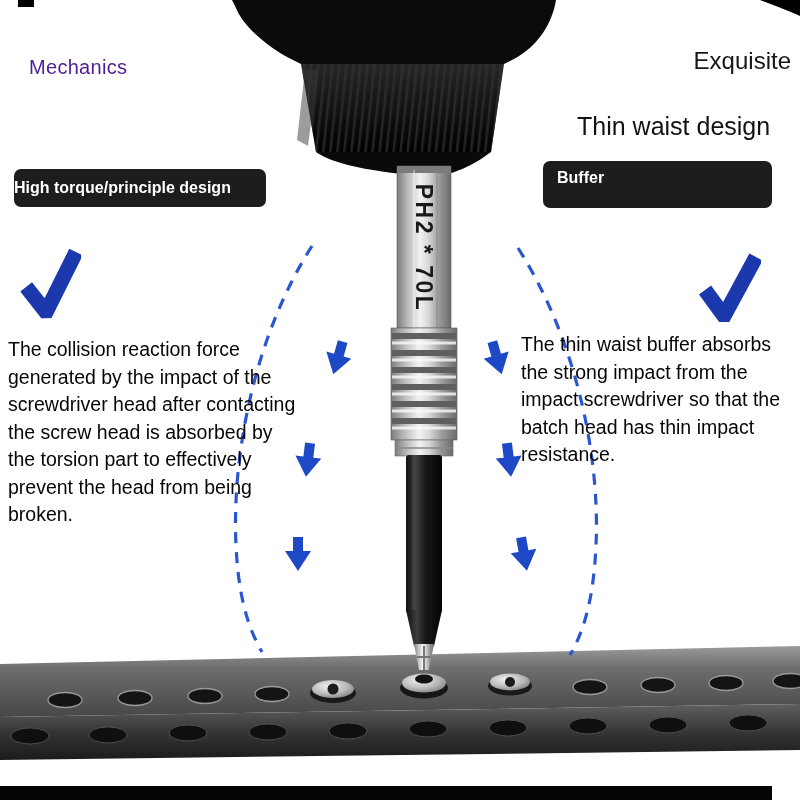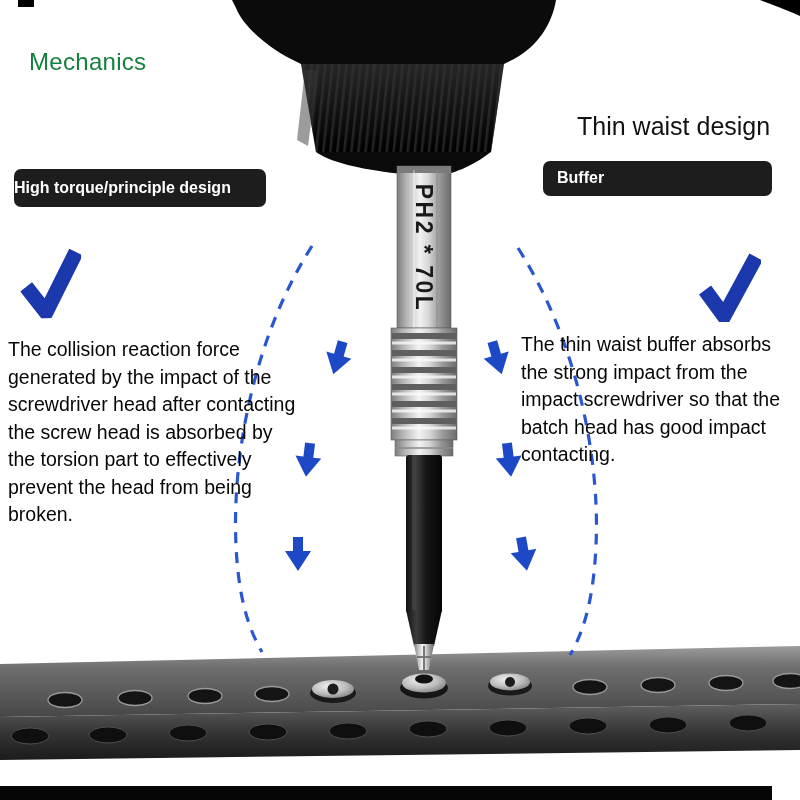--- a/index.html
+++ b/index.html
@@ -2,27 +2,27 @@
 <html><head>
 <meta charset="utf-8">
 <style>
   html,body{margin:0;padding:0;background:#ffffff;}
   .canvas{
     position:relative;width:800px;height:800px;background:#ffffff;overflow:hidden;
     font-family:"Liberation Sans", sans-serif;color:#111;
   }
   .abs{position:absolute;}
   svg.scene{position:absolute;left:0;top:0;width:800px;height:800px;}
-  .title-left{left:29px;top:48px;font-size:24px;font-weight:500;color:#15803d;letter-spacing:.3px;}
+  .title-left{left:29px;top:56px;font-size:20px;font-weight:500;color:#4c1d95;letter-spacing:.3px;}
   .title-right{right:9px;top:47px;font-size:24px;font-weight:500;color:#161616;}
   .sub-left{left:22px;top:110px;font-size:26px;font-weight:500;color:#121212;}
   .sub-right{left:577px;top:112px;font-size:25px;font-weight:500;color:#121212;}
   .badge{background:#1d1d1d;color:#ffffff;border-radius:7px;font-weight:700;}
   .badge-left{left:14px;top:169px;width:252px;height:38px;line-height:38px;text-align:left;font-size:16px;}
-  .badge-right{left:543px;top:161px;width:215px;padding:7px 0 8px 14px;font-size:16px;line-height:20px;}
+  .badge-right{left:543px;top:161px;width:215px;padding:7px 0 20px 14px;font-size:16px;line-height:20px;}
   .badge-right span{display:block;}
   .para{font-size:19.5px;line-height:27.5px;color:#060606;font-weight:500;margin:0;}
   .para-left{left:8px;top:336px;width:290px;}
   .para-right{left:521px;top:331px;width:278px;}
   .check{width:62px;height:72px;}
   .check-left{left:20px;top:246px;transform:rotate(-2deg);}
   .check-right{left:699px;top:250px;}
 </style>
 </head>
 <body>
@@ -181,20 +181,21 @@
       <use href="#arrowDown" transform="translate(298,554)"></use>
       <use href="#arrowDown" transform="translate(497,358) rotate(-16)"></use>
       <use href="#arrowDown" transform="translate(509,460) rotate(-7)"></use>
       <use href="#arrowDown" transform="translate(524,554) rotate(-10)"></use>
     </g>
 
     <rect x="0" y="786" width="772" height="14" fill="#050505"></rect>
   </svg>
 
   <div class="abs title-left">Mechanics</div>
+  <div class="abs title-right">Exquisite</div>
   <div class="abs sub-right">Thin waist design</div>
 
   <div class="abs badge badge-left">
     <span>High torque/principle design</span>
   </div>
   <div class="abs badge badge-right">
     <span>Buffer</span>
   </div>
 
   <div class="abs check check-left">
@@ -202,15 +203,15 @@
       <path d="M6,40 L25,66 L57,7" fill="none" stroke="#1b39ad" stroke-width="15"></path>
     </svg>
   </div>
   <div class="abs check check-right">
     <svg viewBox="0 0 62 72" width="62" height="72">
       <path d="M6,40 L25,66 L57,7" fill="none" stroke="#1b39ad" stroke-width="15"></path>
     </svg>
   </div>
 
   <p class="abs para para-left">The collision reaction force generated by the impact of the screwdriver head after contacting the screw head is absorbed by the torsion part to effectively prevent the head from being broken.</p>
-  <p class="abs para para-right">The thin waist buffer absorbs the strong impact from the impact screwdriver so that the batch head has good impact contacting.</p>
+  <p class="abs para para-right">The thin waist buffer absorbs the strong impact from the impact screwdriver so that the batch head has thin impact resistance.</p>
 
 </div>
 
 </body></html>

